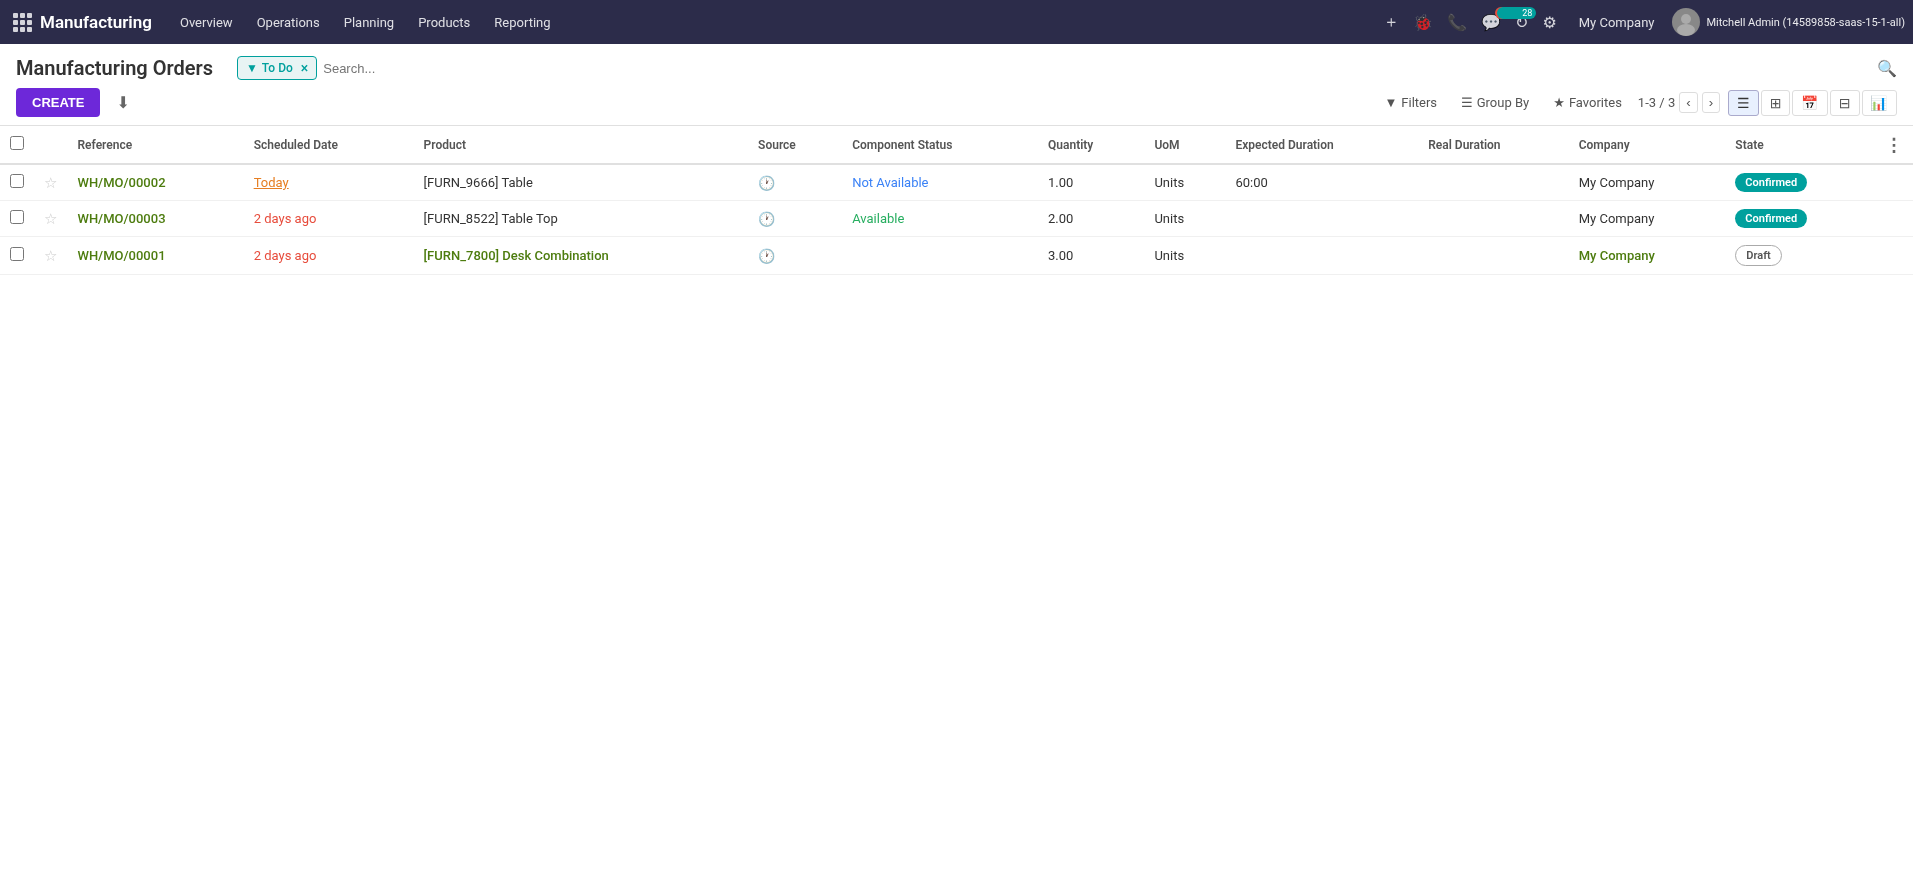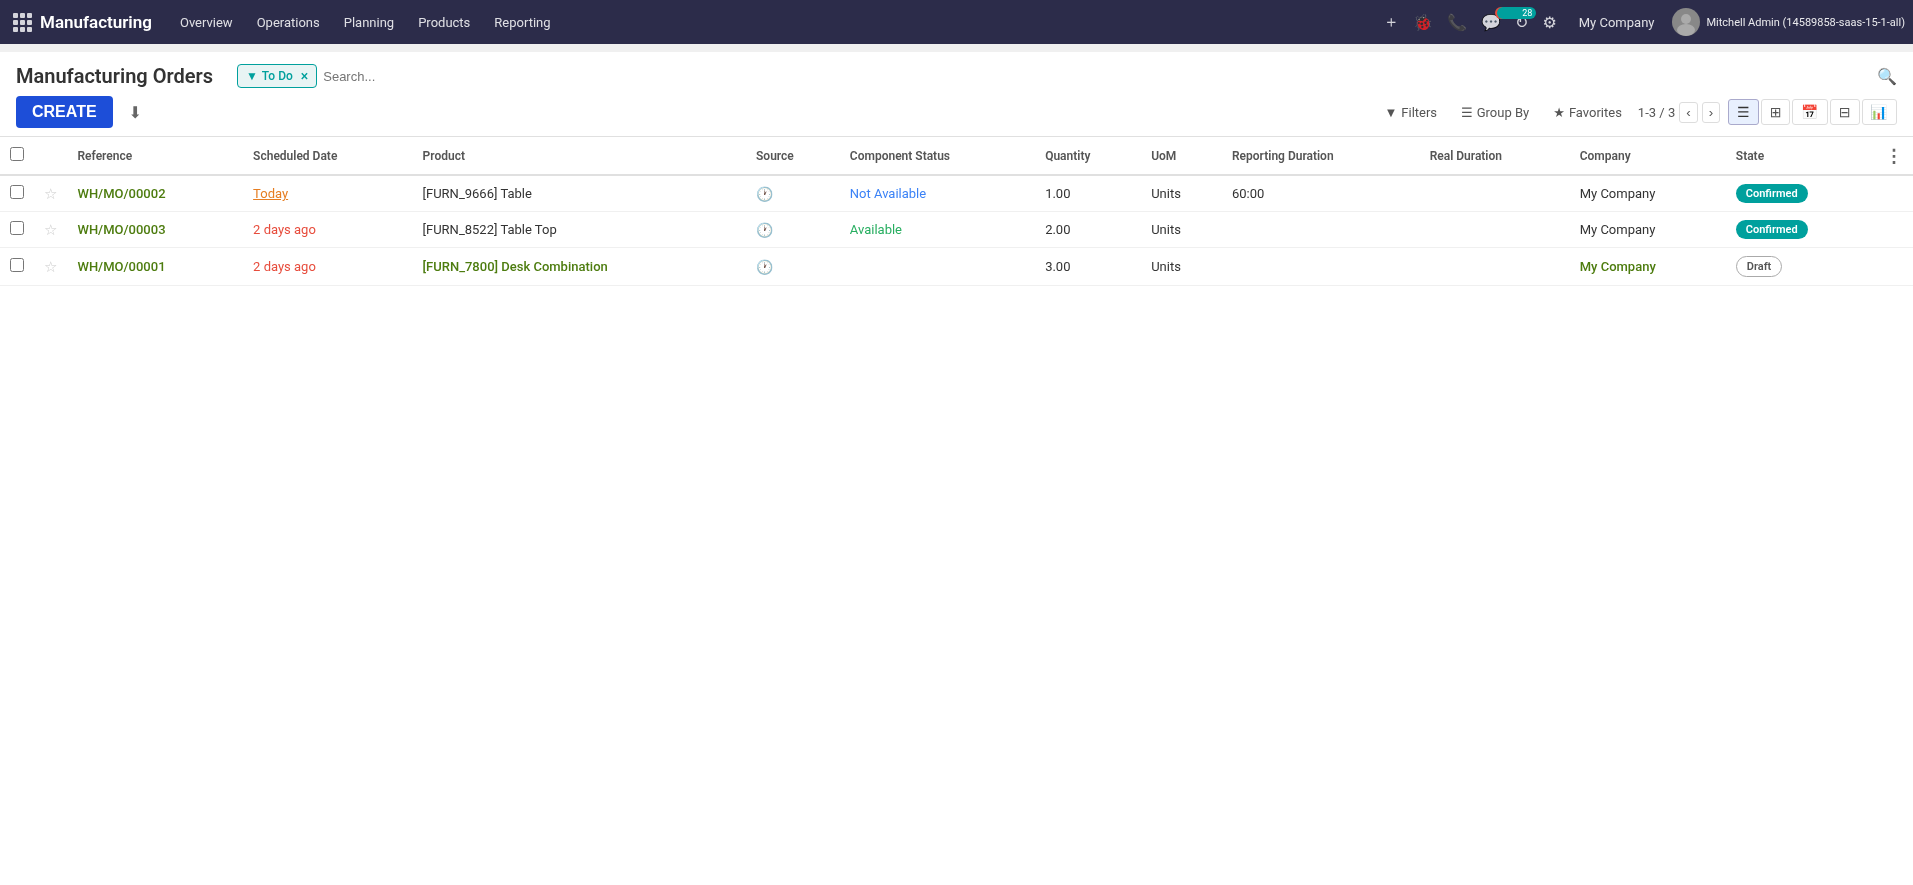--- a/index.html
+++ b/index.html
@@ -22,33 +22,33 @@
     .topnav-menu-item { color: rgba(255,255,255,0.85); padding: 6px 12px; border-radius: 4px; cursor: pointer; font-size: 13px; white-space: nowrap; }
     .topnav-actions { display: flex; align-items: center; gap: 6px; margin-left: auto; }
     .topnav-icon-btn { color: rgba(255,255,255,0.8); cursor: pointer; padding: 4px; position: relative; font-size: 16px; display: flex; align-items: center; justify-content: center; }
     .badge { position: absolute; top: -2px; right: -4px; background: #e74c3c; color: #fff; border-radius: 8px; font-size: 9px; padding: 1px 4px; min-width: 14px; text-align: center; }
     .badge-teal { background: #00a09d; padding-left: 25px; }
     .topnav-user { display: flex; align-items: center; gap: 6px; color: rgba(255,255,255,0.9); font-size: 12px; cursor: pointer; }
     .topnav-avatar { width: 28px; height: 28px; border-radius: 50%; background: #888; overflow: hidden; display: flex; align-items: center; justify-content: center; }
 
     
     .main-content { background: #fff; min-height: calc(885px - 44px); }
-    .page-header { padding: 12px 16px 0; display: flex; align-items: center; justify-content: space-between; margin-top: 8px; }
+    .page-header { padding: 12px 16px 0; display: flex; align-items: center; justify-content: space-between; }
     .page-title { font-size: 20px; font-weight: 600; color: #333; }
     .search-bar { display: flex; align-items: center; gap: 6px; flex: 1; margin-left: 24px; }
     .filter-tag { display: flex; align-items: center; gap: 4px; background: #e8f4f4; border: 1px solid #00a09d; border-radius: 4px; padding: 3px 8px; color: #00a09d; font-size: 12px; font-weight: 500; }
     .filter-tag-icon { color: #00a09d; font-size: 12px; }
     .filter-remove { cursor: pointer; color: #00a09d; font-size: 14px; margin-left: 4px; }
     .search-input-wrap { flex: 1; position: relative; }
     .search-input { border: none; outline: none; font-size: 13px; color: #666; background: transparent; width: 100%; padding: 4px 0; }
     .search-icon-btn { color: #666; cursor: pointer; font-size: 16px; }
 
     
     .toolbar { padding: 8px 16px; display: flex; align-items: center; gap: 8px; border-bottom: 1px solid #e0e0e0; }
-    .btn-create { background: #1d4ed8; color: #fff; border: none; border-radius: 4px; padding: 7px 16px; font-size: 16px; font-weight: 600; cursor: pointer; }
+    .btn-create { background: #6d28d9; color: #fff; border: none; border-radius: 4px; padding: 7px 16px; font-size: 13px; font-weight: 600; cursor: pointer; }
     .btn-download { background: transparent; border: none; color: #666; cursor: pointer; font-size: 16px; padding: 4px 8px; }
     .toolbar-right { margin-left: auto; display: flex; align-items: center; gap: 8px; }
     .toolbar-action { display: flex; align-items: center; gap: 4px; color: #555; cursor: pointer; font-size: 13px; padding: 4px 8px; border-radius: 4px; }
     .pagination { display: flex; align-items: center; gap: 4px; font-size: 13px; color: #555; }
     .pag-btn { background: none; border: 1px solid #ddd; border-radius: 3px; padding: 2px 6px; cursor: pointer; color: #555; }
     .view-btns { display: flex; gap: 2px; }
     .view-btn { background: none; border: 1px solid #ddd; border-radius: 3px; padding: 4px 8px; cursor: pointer; color: #555; font-size: 14px; }
     .view-btn.active { background: #e8f0fe; border-color: #aac; color: #333; }
 
     
@@ -172,21 +172,21 @@
       <tr>
         <th class="check-col"><input type="checkbox" style=""></th>
         <th class="star-col"></th>
         <th><span>Reference</span></th>
         <th><span>Scheduled Date</span></th>
         <th><span>Product</span></th>
         <th><span>Source</span></th>
         <th><span>Component Status</span></th>
         <th><span>Quantity</span></th>
         <th><span>UoM</span></th>
-        <th><span>Reporting Duration</span></th>
+        <th><span>Expected Duration</span></th>
         <th><span>Real Duration</span></th>
         <th><span>Company</span></th>
         <th><span>State</span></th>
         <th class="more-col"><span class="more-icon">⋮</span></th>
       </tr>
     </thead>
     <tbody>
 
       <tr>
         <td class="check-col"><input type="checkbox" style=""></td>

